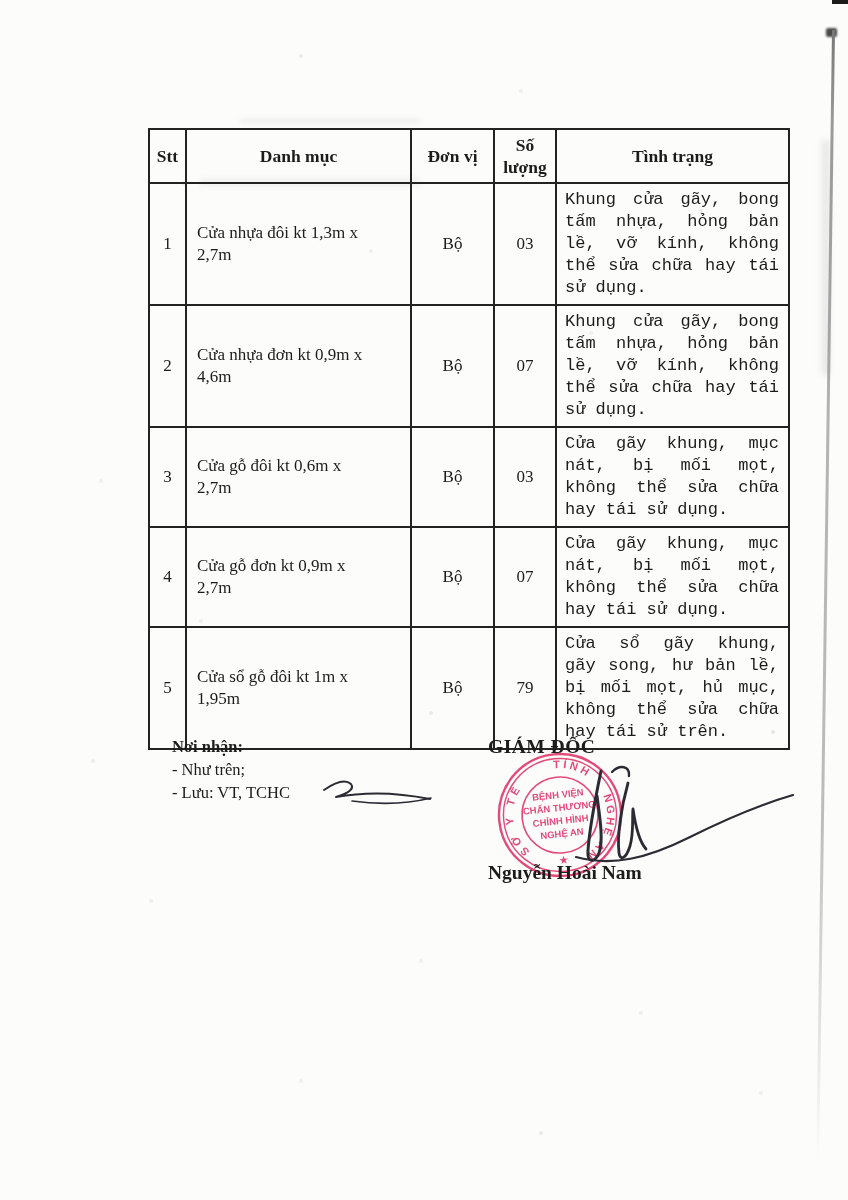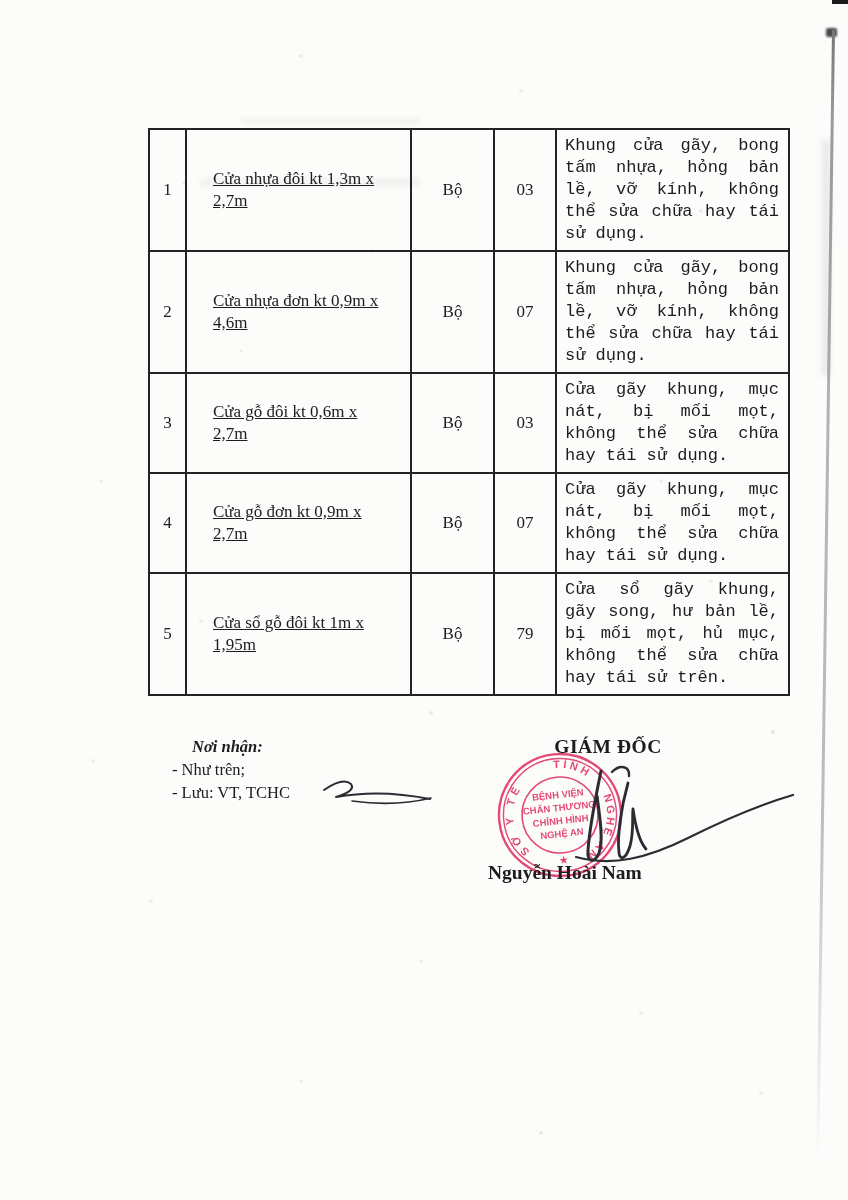--- a/index.html
+++ b/index.html
@@ -32,29 +32,29 @@
 
   
   .doc-table{position:absolute;left:148px;top:128px;width:640px;border-collapse:collapse;
              table-layout:fixed;font-size:17px;line-height:22px;}
   .doc-table td,.doc-table th{border:2px solid #232323;vertical-align:middle;
              padding:4px 6px;overflow:hidden;}
   .doc-table th{font-weight:bold;text-align:center;font-size:17.5px;white-space:pre-line;}
   .col-stt{width:37px;}  .col-dm{width:225px;}  .col-dv{width:83px;}
   .col-sl{width:62px;}   .col-tt{width:233px;}
   td.c-stt,td.c-dv,td.c-sl{text-align:center;}
-  td.c-dm{padding-left:26px;padding-right:6px;white-space:pre-line;text-decoration:underline;}
+  td.c-dm{padding-left:10px;padding-right:6px;white-space:pre-line;}
   td.c-tt{text-align:justify;padding:5px 9px 5px 8px;font-family:Liberation Mono, monospace;}
   tr.h-row{height:43px;} tr.r1{height:121px;} tr.r2{height:107px;}
   tr.r3{height:89px;}  tr.r4{height:86px;}  tr.r5{height:115px;}
 
   
   .noi-nhan{position:absolute;left:172px;top:735px;font-size:16.5px;line-height:23px;}
-  .noi-nhan .nn-title{font-weight:bold;font-style:italic;margin-left:20px;}
-  .giam-doc{position:absolute;left:488px;top:736px;width:240px;text-align:center;
+  .noi-nhan .nn-title{font-weight:bold;}
+  .giam-doc{position:absolute;left:488px;top:736px;width:240px;
             font-weight:bold;font-size:19.5px;letter-spacing:.5px;z-index:3;}
   .signer-name{position:absolute;left:488px;top:862px;width:240px;
             font-weight:bold;font-size:19.5px;z-index:3;}
 
   
   .stamp{position:absolute;left:485px;top:740px;width:150px;height:150px;z-index:2;opacity:.92;}
   .stamp .ring{fill:none;stroke:#e23a6d;}
   .stamp text{fill:#e23a6d;font-family:"Liberation Sans","DejaVu Sans",sans-serif;font-weight:bold;}
   .stamp .ring-txt{font-size:11px;letter-spacing:4px;}
   .stamp .mid-txt{font-size:9.5px;text-anchor:middle;}
@@ -77,20 +77,28 @@
 
 <table class="doc-table">
   <colgroup>
     <col class="col-stt">
       <col class="col-dm">
       <col class="col-dv">
       <col class="col-sl">
       <col class="col-tt">
   </colgroup>
   <tbody>
+      <tr class="h-row">
+    <th>Stt</th>
+    <th>Danh mục</th>
+    <th>Đơn vị</th>
+    <th>Số
+lượng</th>
+    <th>Tình trạng</th>
+  </tr>
   <tr class="r1">
     <td class="c-stt">1</td>
     <td class="c-dm">Cửa nhựa đôi kt 1,3m x
 2,7m</td>
     <td class="c-dv">Bộ</td>
     <td class="c-sl">03</td>
     <td class="c-tt">Khung cửa gãy, bong tấm nhựa, hỏng bản lề, vỡ kính, không thể sửa chữa hay tái sử dụng.</td>
   </tr>
   <tr class="r2">
     <td class="c-stt">2</td>

